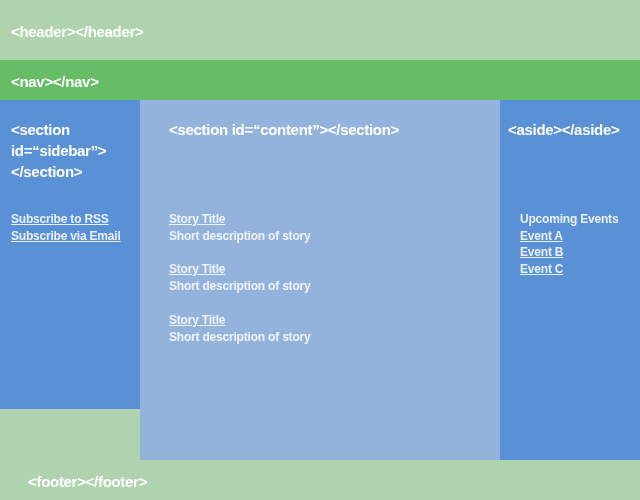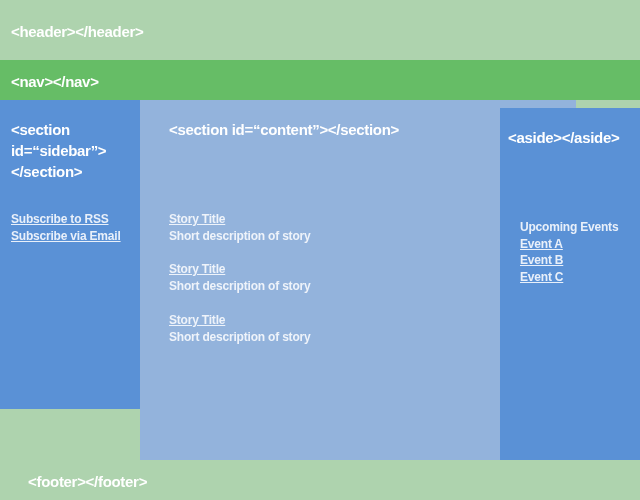--- a/index.html
+++ b/index.html
@@ -3,21 +3,21 @@
 <meta charset="utf-8">
 <style>
   * { margin: 0; padding: 0; box-sizing: border-box; }
   html, body { width: 640px; height: 500px; overflow: hidden; }
   body { font-family: "Liberation Sans", "DejaVu Sans", sans-serif; color: #fff; font-weight: bold; position: relative; background: #aed3ae; }
   .region { position: absolute; }
   #hdr { left: 0; top: 0; width: 637px; height: 60px; background: #aed3ae; }
   #nav { left: 0; top: 60px; width: 640px; height: 40px; background: #66bd66; text-align: right; }
   #side { left: 0; top: 100px; width: 140px; height: 309px; background: #5a91d6; }
   #content { left: 140px; top: 100px; width: 436px; height: 360px; background: #93b3dc; }
-  #aside { left: 500px; top: 100px; width: 140px; height: 360px; background: #5a91d6; margin-top: 8px; }
+  #aside { left: 500px; top: 100px; width: 140px; height: 360px; background: #5a91d6; }
   #foot { left: 17px; top: 460px; width: 640px; height: 40px; background: #aed3ae; }
   .tag { position: absolute; font-size: 15px; letter-spacing: -0.3px; line-height: 21px; }
   #hdr .tag { left: 11px; top: 21px; }
   #nav .tag { left: 11px; top: 71px - 60px; top: 11px; }
   #foot .tag { left: 11px; top: 11px; }
   #side .tag { left: 11px; top: 19px; width: 125px; }
   #content .tag { left: 29px; top: 19px; }
   #aside .tag { left: 8px; top: 19px; }
   .small { font-size: 12px; line-height: 16.5px; letter-spacing: -0.2px; position: absolute; }
   .lnk { text-decoration: underline; cursor: pointer; display: inline-block; }

